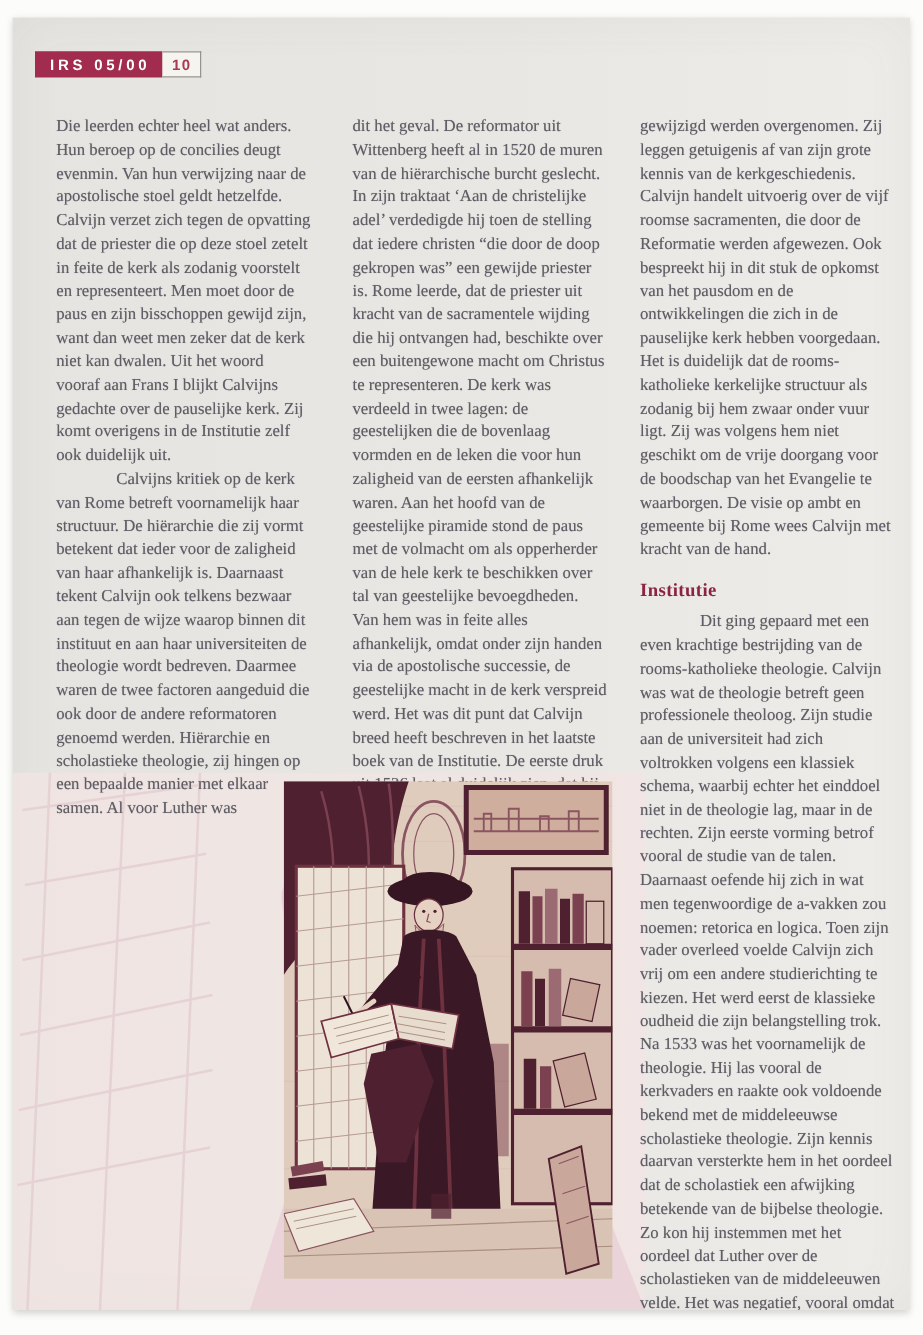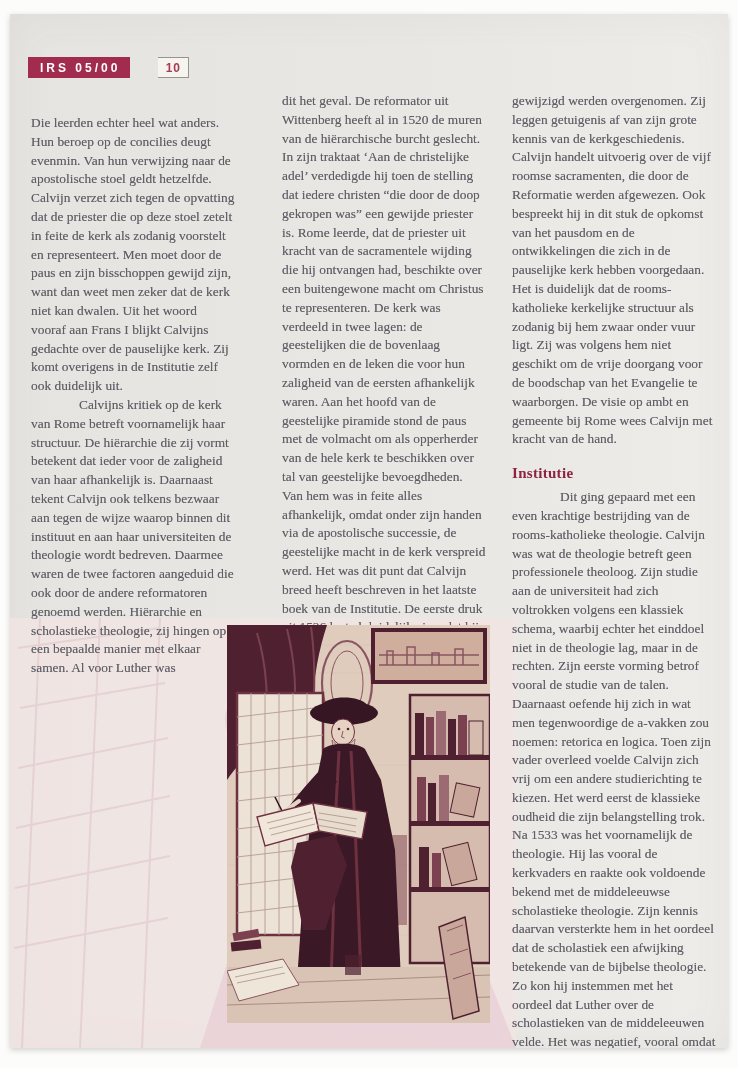--- a/index.html
+++ b/index.html
@@ -9,41 +9,41 @@
     font-family:"Liberation Serif", serif;
     overflow:hidden;
   }
   .scan{
     position:absolute;left:10px;top:14px;width:718px;height:1034px;
     background:linear-gradient(90deg,#e5e4e0 0%,#e8e7e3 55%,#edecE9 100%);
     box-shadow:0 2px 6px rgba(0,0,0,.18), inset 0 0 40px rgba(120,110,100,.06);
     overflow:hidden;
   }
   
-  .badge-row{position:absolute;left:18px;top:43px;display:flex;align-items:stretch;}
+  .badge-row{position:absolute;left:18px;top:27px;display:flex;align-items:stretch;}
   .badge-issue{
     background:#a12c4e;color:#fff;
     font-family:"Liberation Sans",sans-serif;font-weight:bold;
     font-size:12px;letter-spacing:3px;
     padding:4px 10px 3px 12px;display:flex;align-items:center;
   }
   .badge-page{
     background:#f6f4ef;border:1px solid #97948f;border-left:none;
     color:#a83a52;font-family:"Liberation Sans",sans-serif;font-weight:bold;
     font-size:12px;letter-spacing:1px;width:30px;
-    display:flex;align-items:center;justify-content:center;margin-left:28px;
+    display:flex;align-items:center;justify-content:center;
   }
   
   .col{
     position:absolute;top:78px;width:204px;
     font-size:13.4px;line-height:18.8px;color:#5f5e66;
     text-shadow:0 0 .6px rgba(95,94,102,.55);
   }
   .col p{margin:0;}
-  .col1{left:21px;margin-top:22px;}
+  .col1{left:35px;}
   .col2{left:272px;}
   .col3{left:502px;}
   h3.heading{
     font-size:15px;line-height:18px;color:#8c2342;
     margin:15px 0 6px 0;letter-spacing:.3px;font-weight:bold;
     text-shadow:none;
   }
   p.indent{text-indent:48px;}
   
   .watermark{position:absolute;left:0;top:604px;width:506px;height:430px;}

